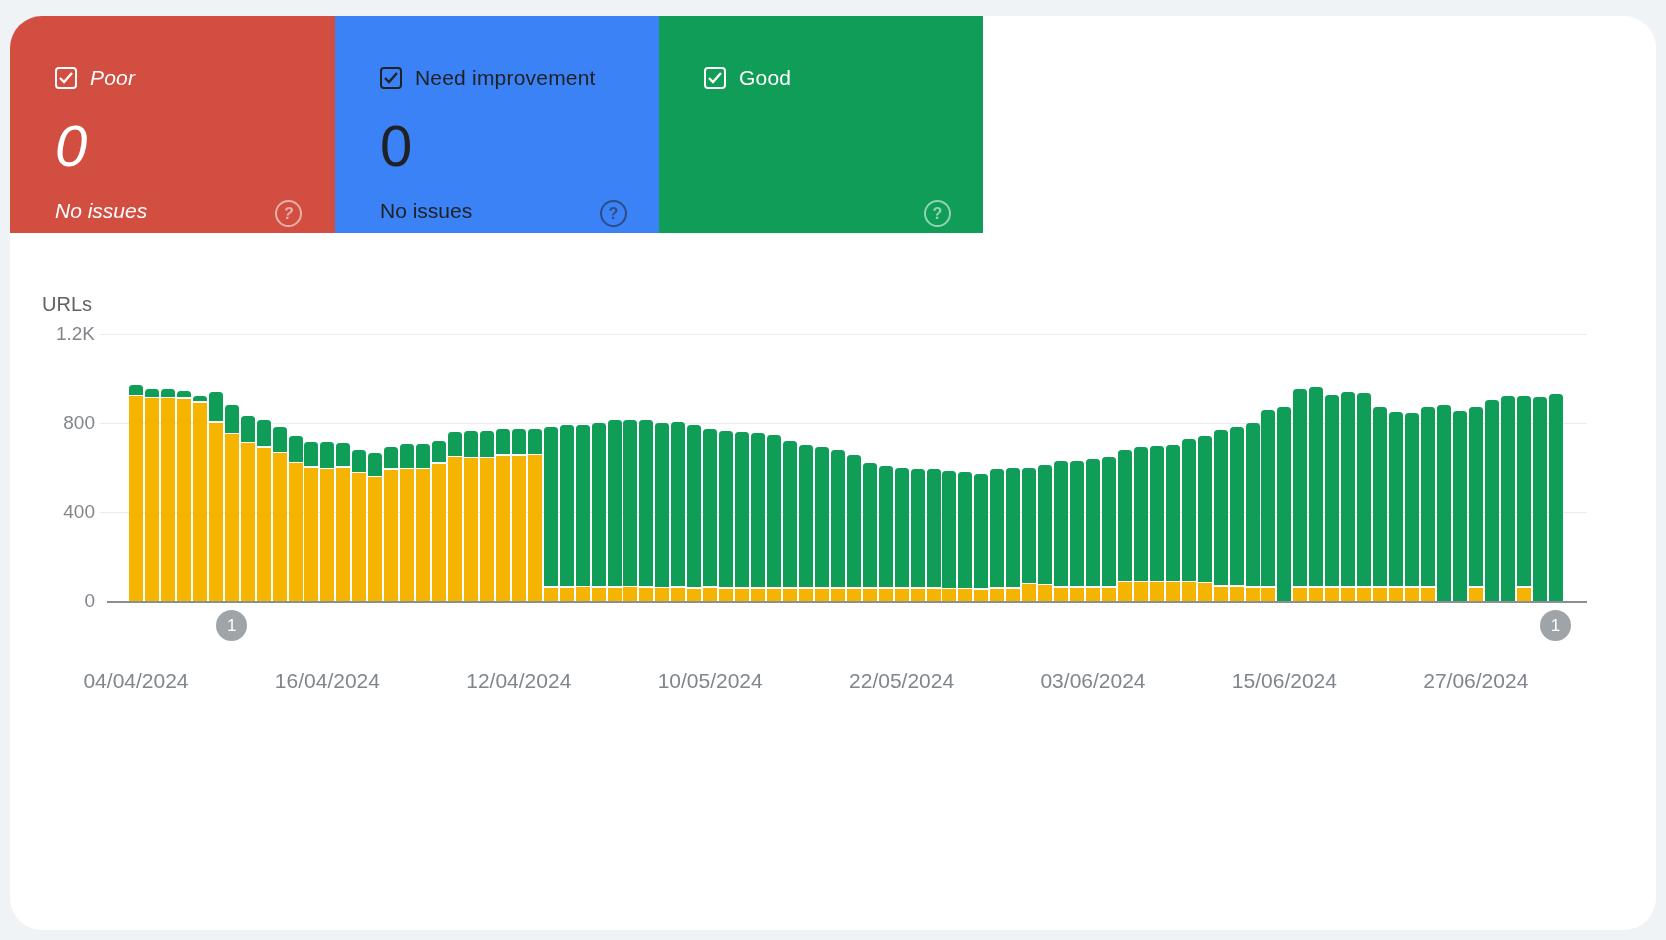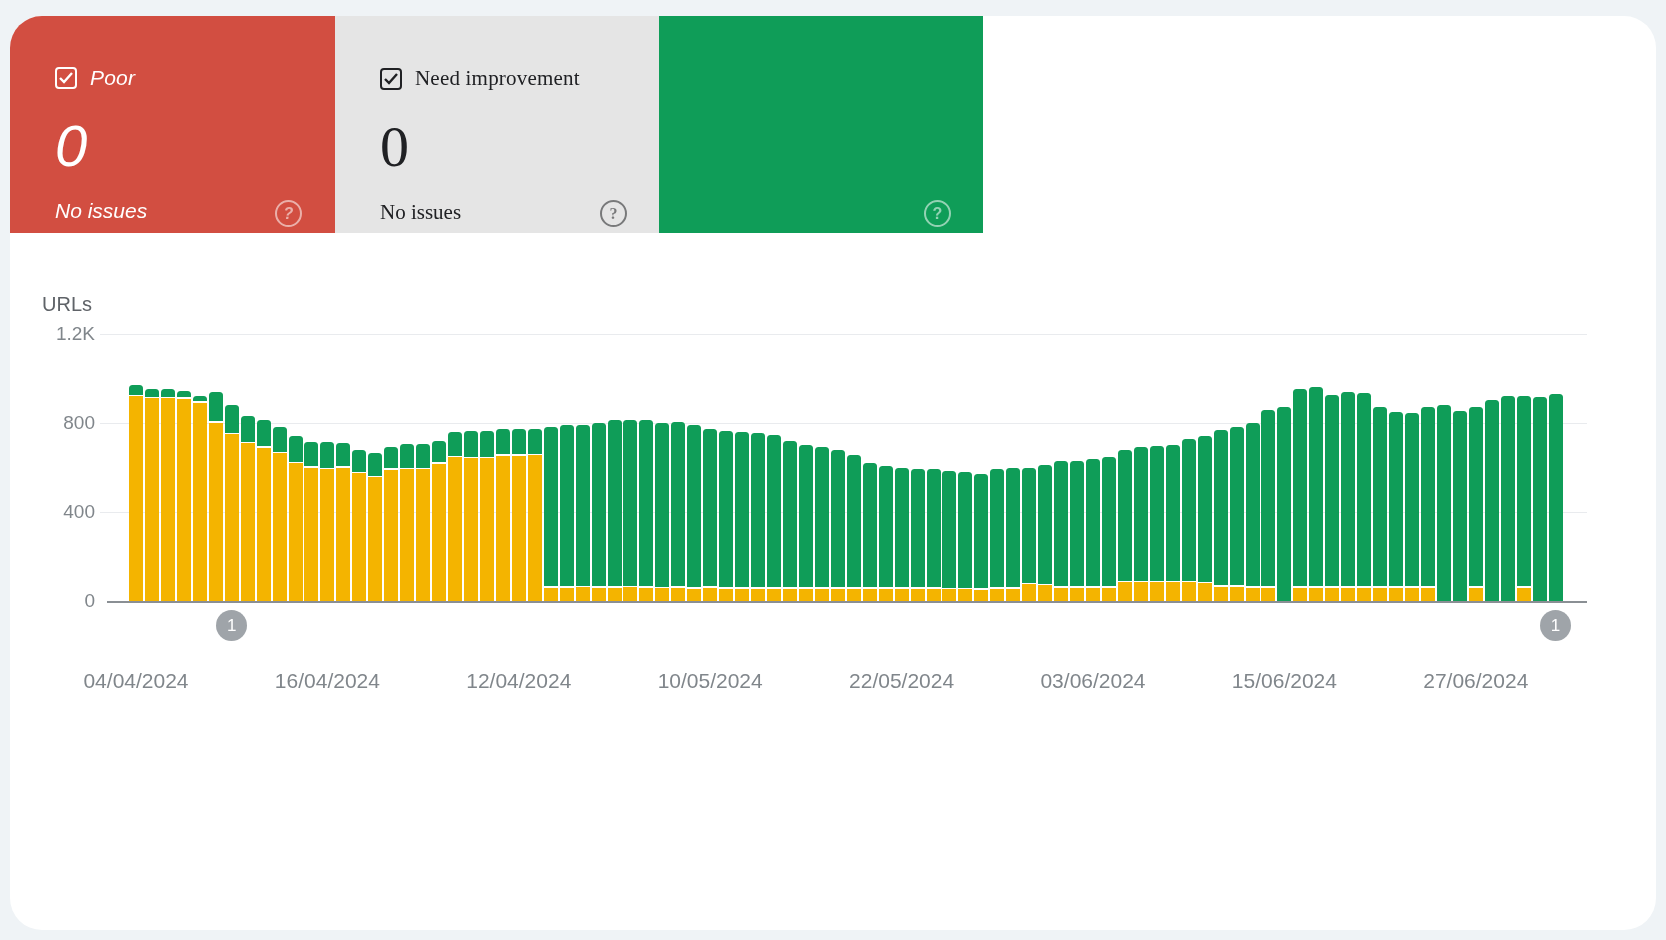--- a/index.html
+++ b/index.html
@@ -66,35 +66,43 @@
                 <polyline points="1,6 5,10 13,1" fill="none" stroke="currentColor" stroke-width="2.4"></polyline>
               </svg>
           </span>
           <span class="card-label">Poor</span>
         </div>
         <div class="card-value">0</div>
         <div class="card-sub">No issues</div>
         <div class="help help-pos">?</div>
       </div>
 
-      <div class="status-card" style="background: #e5e5e5; color: rgb(32, 33, 36); font-family: Liberation Serif, serif;">
+      <div class="status-card" style="background: #3b82f6; color: rgb(32, 33, 36);">
         <div class="card-top">
           <span class="cbx">
             <svg width="14" height="12" viewBox="0 0 14 12">
                 <polyline points="1,6 5,10 13,1" fill="none" stroke="currentColor" stroke-width="2.4"></polyline>
               </svg>
           </span>
           <span class="card-label">Need improvement</span>
         </div>
         <div class="card-value">0</div>
         <div class="card-sub">No issues</div>
         <div class="help help-pos">?</div>
       </div>
 
       <div class="status-card" style="background: rgb(15, 157, 88); color: rgb(255, 255, 255);">
+        <div class="card-top">
+          <span class="cbx">
+            <svg width="14" height="12" viewBox="0 0 14 12">
+                <polyline points="1,6 5,10 13,1" fill="none" stroke="currentColor" stroke-width="2.4"></polyline>
+              </svg>
+          </span>
+          <span class="card-label">Good</span>
+        </div>
         <div class="card-sub"></div>
         <div class="help help-pos">?</div>
       </div>
     </div>
 
     <div class="chart">
       <div class="ylabel">URLs</div>
       <div class="gridline" style="top:101px"></div>
       <div class="gridline" style="top:190px"></div>
       <div class="gridline" style="top:279px"></div>

